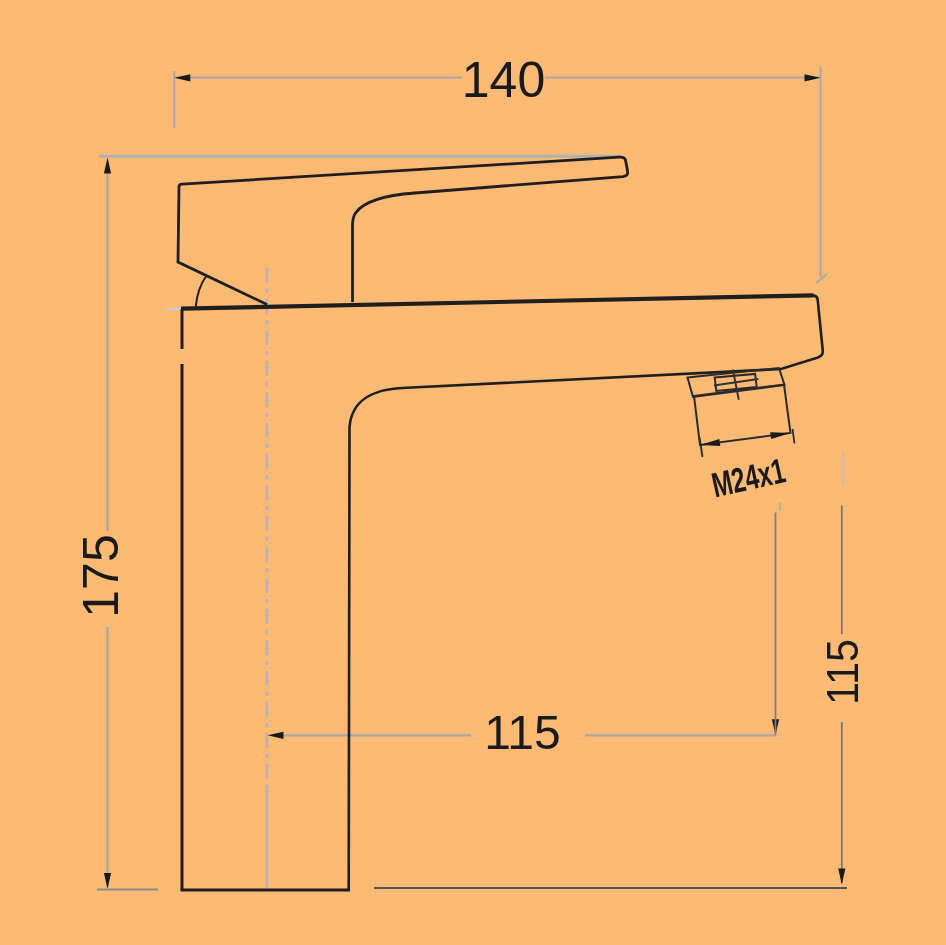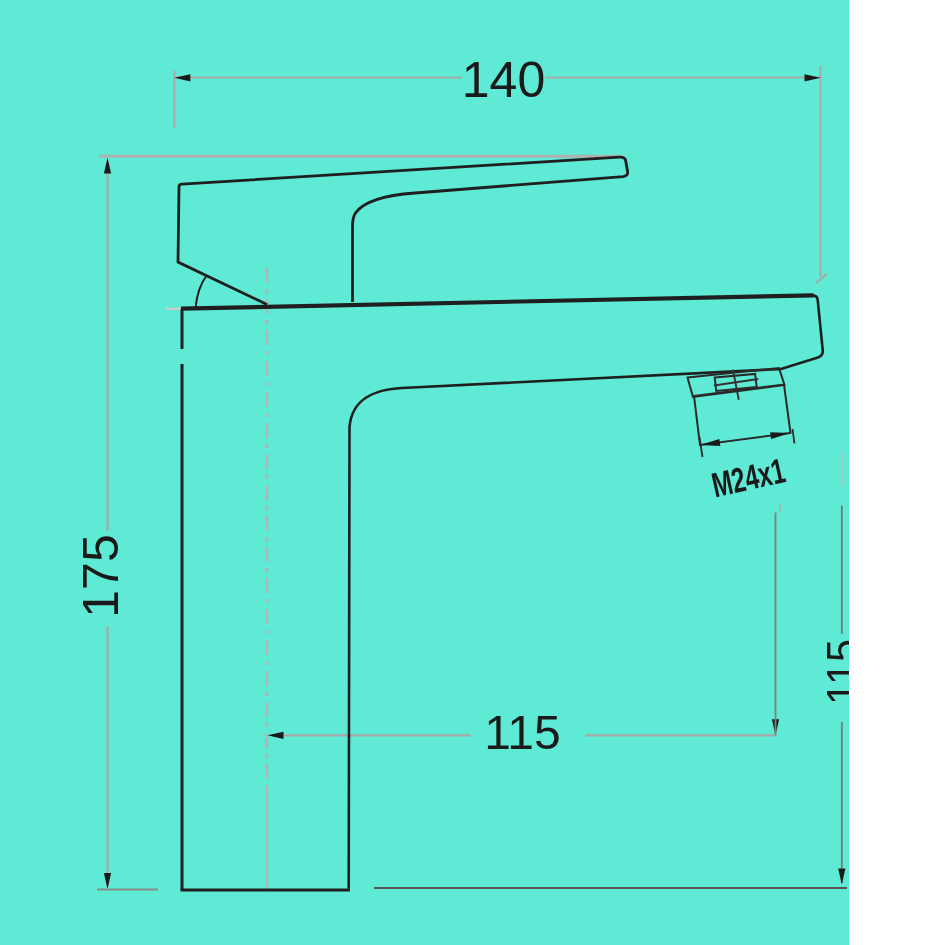--- a/index.html
+++ b/index.html
@@ -1,16 +1,16 @@
 <!DOCTYPE html>
 <html><head>
 <meta charset="utf-8">
 <style>
   html,body{margin:0;padding:0;background:#ffffff;}
-  .wrap{width:849px;height:945px;position:relative;overflow:hidden;background:#5eead4;}
+  .wrap{width:946px;height:945px;position:relative;overflow:hidden;background:#fdba74;}
   svg{display:block;}
   text{font-family:"Liberation Sans", sans-serif;fill:#1a1a1a;}
 </style>
 </head>
 <body>
 <div class="wrap">
 <svg width="946" height="945" viewBox="0 0 946 945">
 
 <g>
 <line x1="99" y1="156.3" x2="621" y2="156.3" stroke="#b0b0b0" stroke-width="3"></line>

